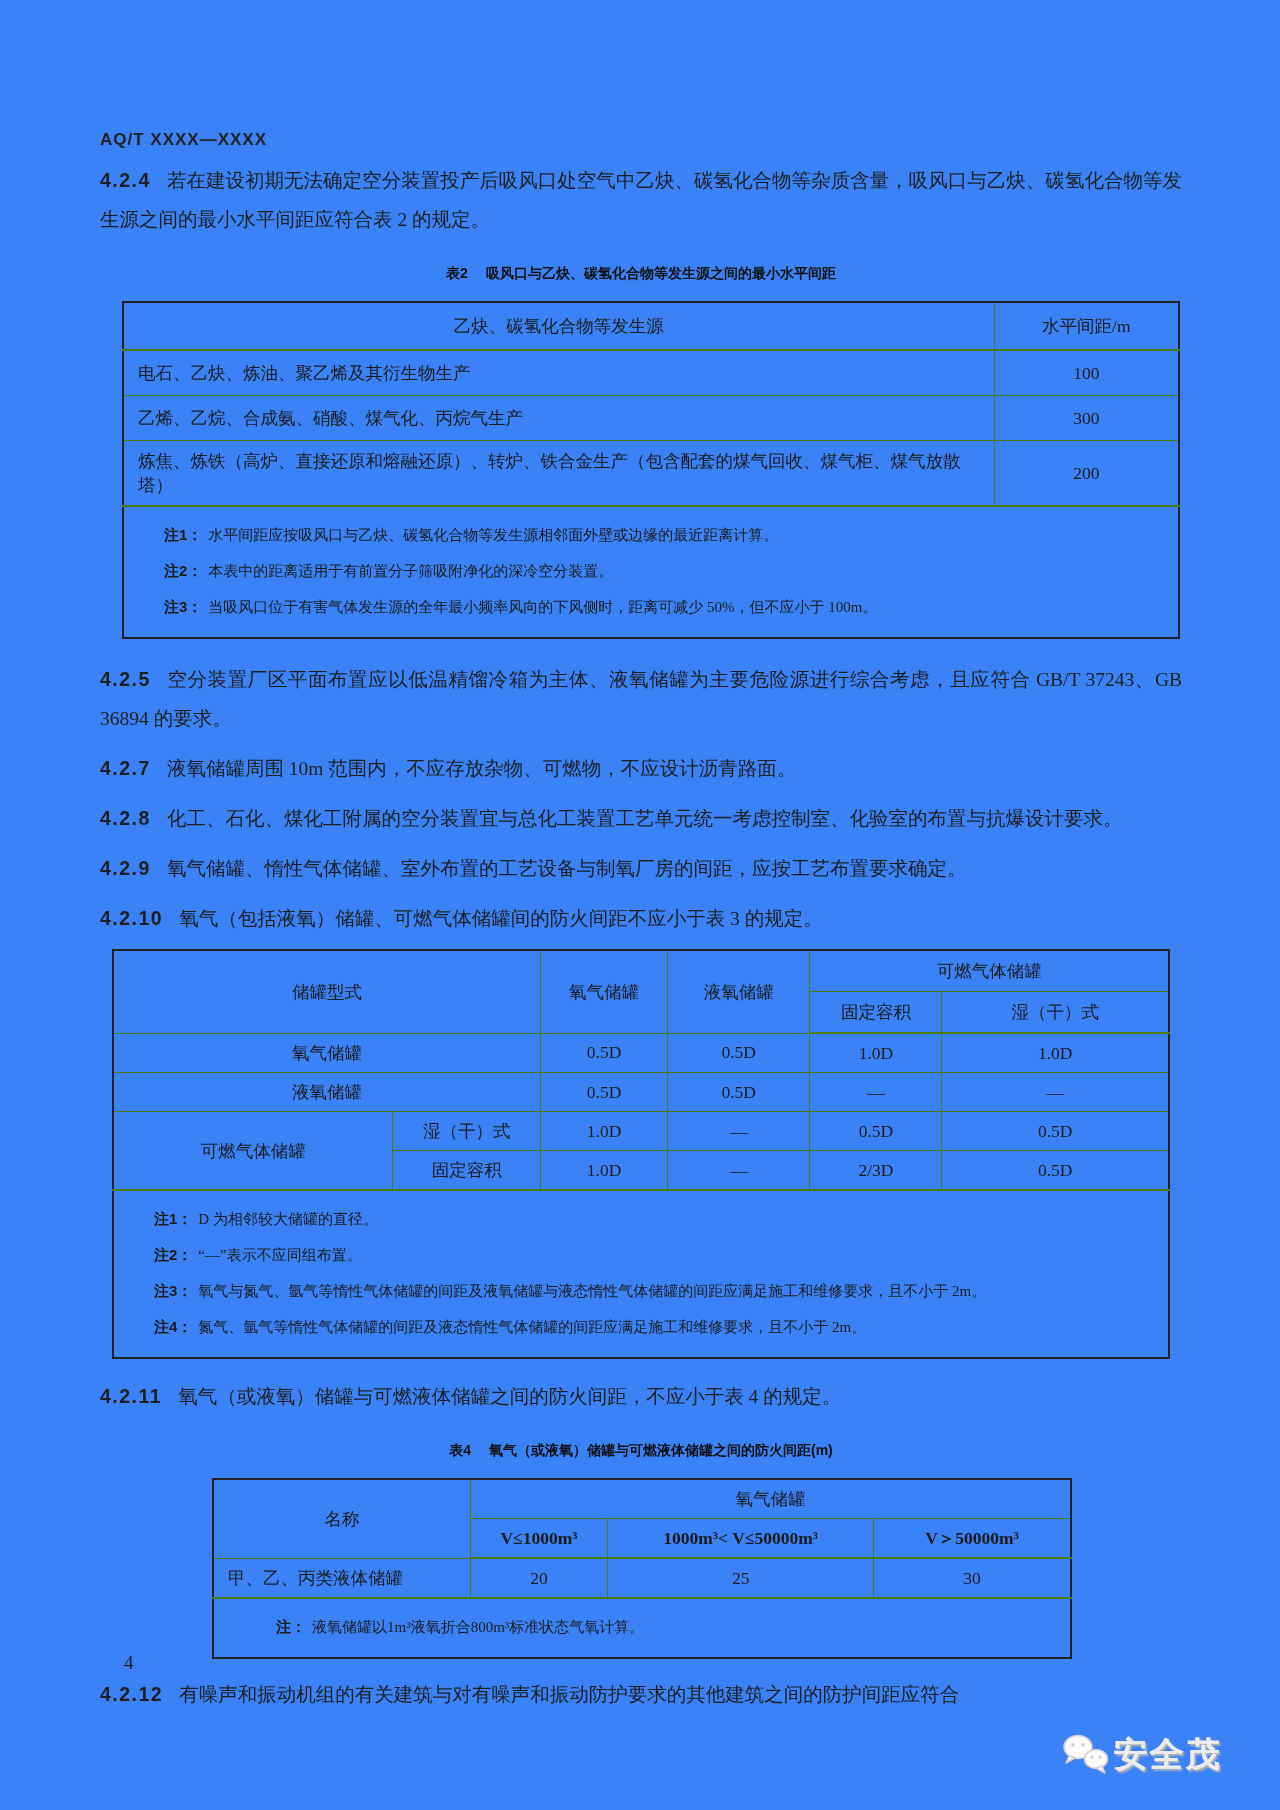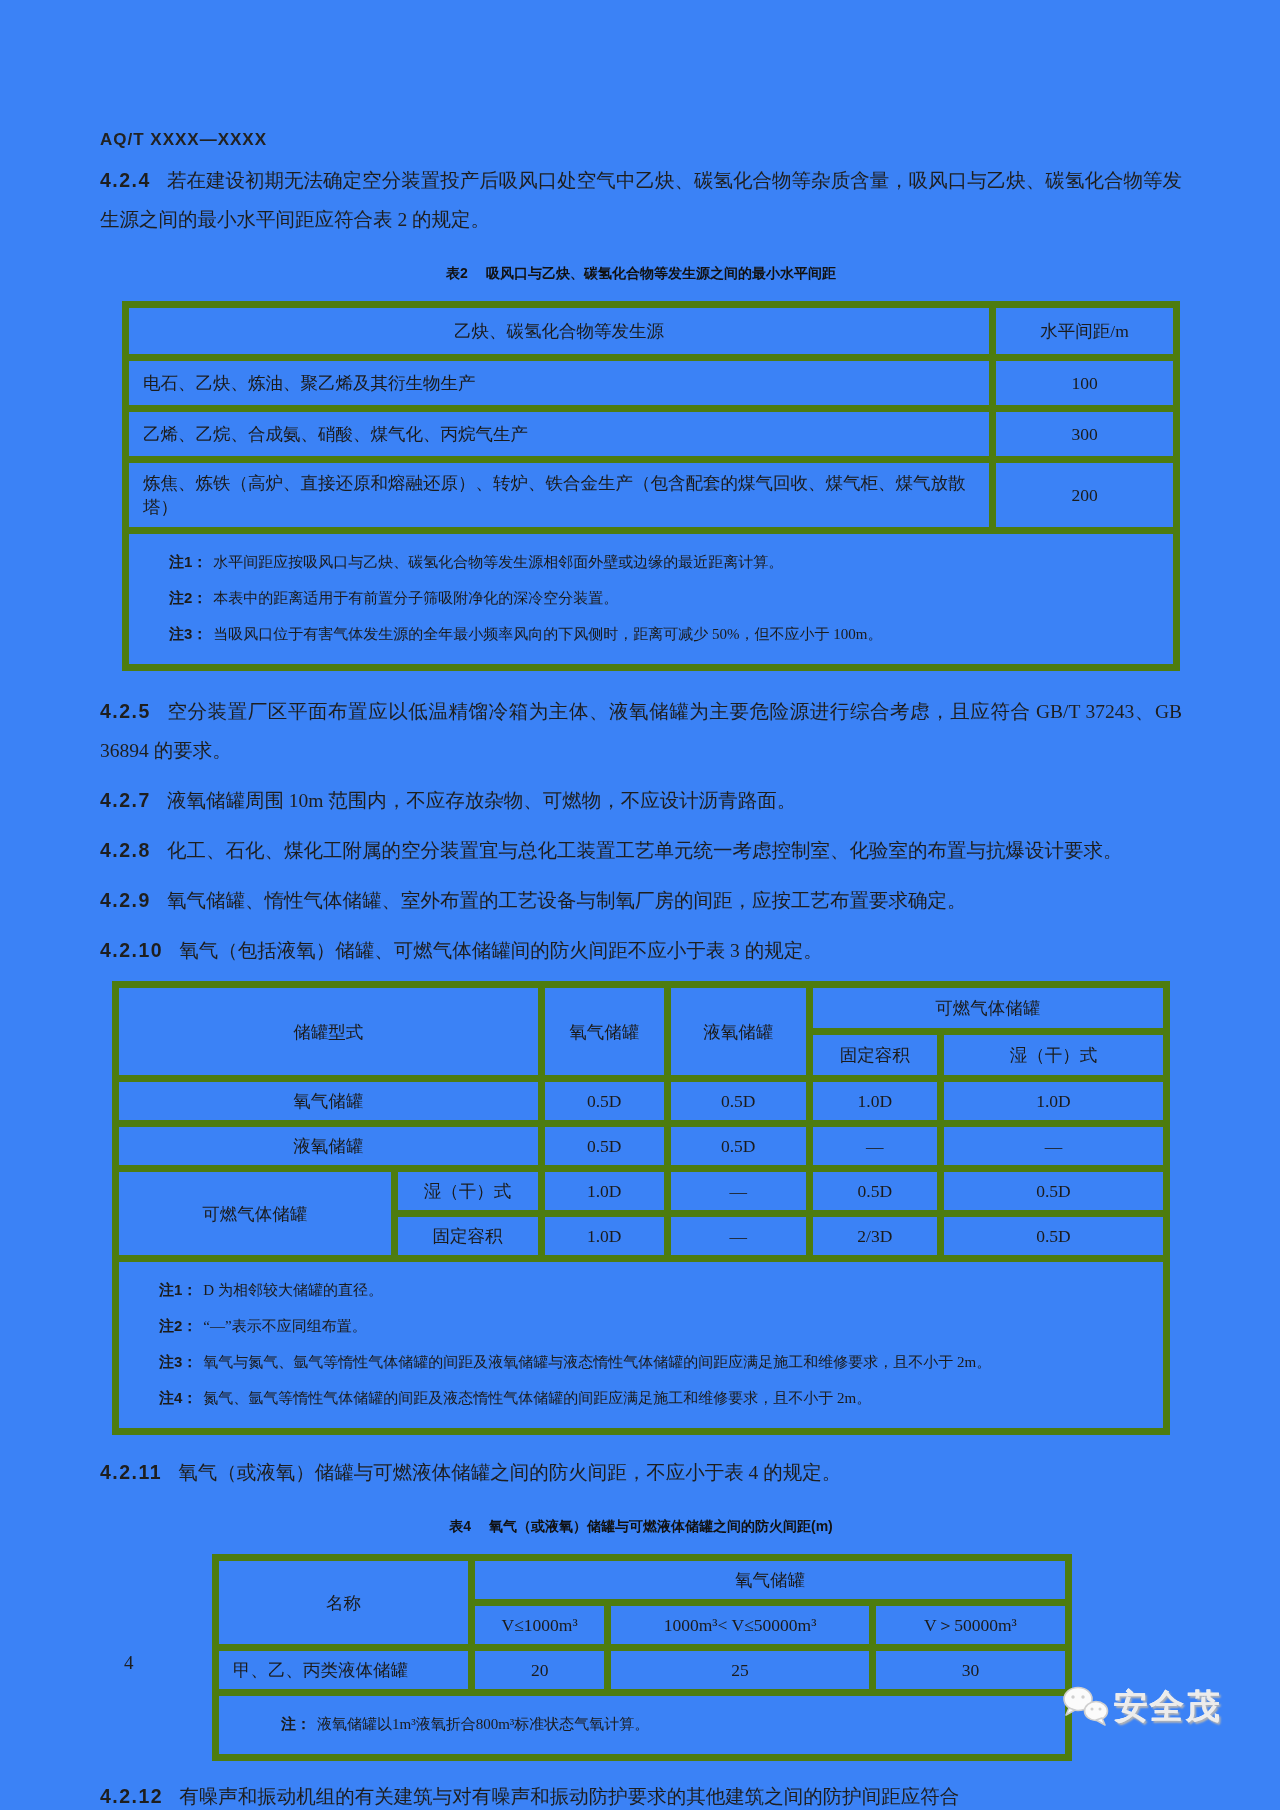--- a/index.html
+++ b/index.html
@@ -47,21 +47,21 @@
   }
   .cap-label { margin-right:18px; }
   table.tbl {
     border-collapse:collapse;
     table-layout:fixed;
     width:100%;
     font-size:17.5px;
     color:#1b1b1b;
   }
   .tbl td {
-    border:7px solid #4d7c0f;
+    border:1px solid #4d7c0f;
     text-align:center;
     vertical-align:middle;
     padding:8px 6px;
   }
   table.tbl { border:2px solid #222; }
   .tbl tr.hdr td { border-bottom-width:2px; }
   .tbl td.cell-left { text-align:left; padding-left:14px; }
   .tbl td.notes-cell {
     text-align:left;
     padding:10px 14px 12px 40px;
@@ -80,32 +80,32 @@
   .tbl2-wrap { margin:0 2px 0 22px; }
   .tbl2 tr.hdr td { height:30px; }
   .tbl2 td { height:28px; }
   
   .tbl3-wrap { margin:0 12px 0 12px; }
   .tbl3 td { height:26px; padding:6px 6px; }
   .tbl3 tr.hdr1 td, .tbl3 tr.hdr2 td { height:28px; }
   .tbl3 tr.hdr2 td { border-bottom-width:2px; }
   .tbl4 { width:860px; }
   .tbl4 td { height:26px; padding:6px 6px; }
-  .tbl4 tr.hdr2 td { border-bottom-width:2px; }
+  .tbl4 tr.hdr2 td { border-bottom-width:2px;font-weight:bold; }
   .tbl4 td.notes-cell { padding-left:62px; }
   .spacer-after-t2 { height:10px; }
   .p4212 { margin-top:16px; }
   .page-number {
     position:absolute;
     left:124px; top:1652px;
     font-size:19px;
   }
   .watermark {
     position:absolute;
-    right:58px; top:1684px;
+    right:58px; top:1732px;
     display:flex;
     align-items:flex-end;
   }
   .watermark-text {
     font-family:"Liberation Sans", sans-serif;
     font-weight:bold;
     font-size:34px;
     color:#ececec;
     text-shadow:1.5px 1.5px 2px #b5b5b5, -0.5px -0.5px 0 #ffffff;
     letter-spacing:2px;

